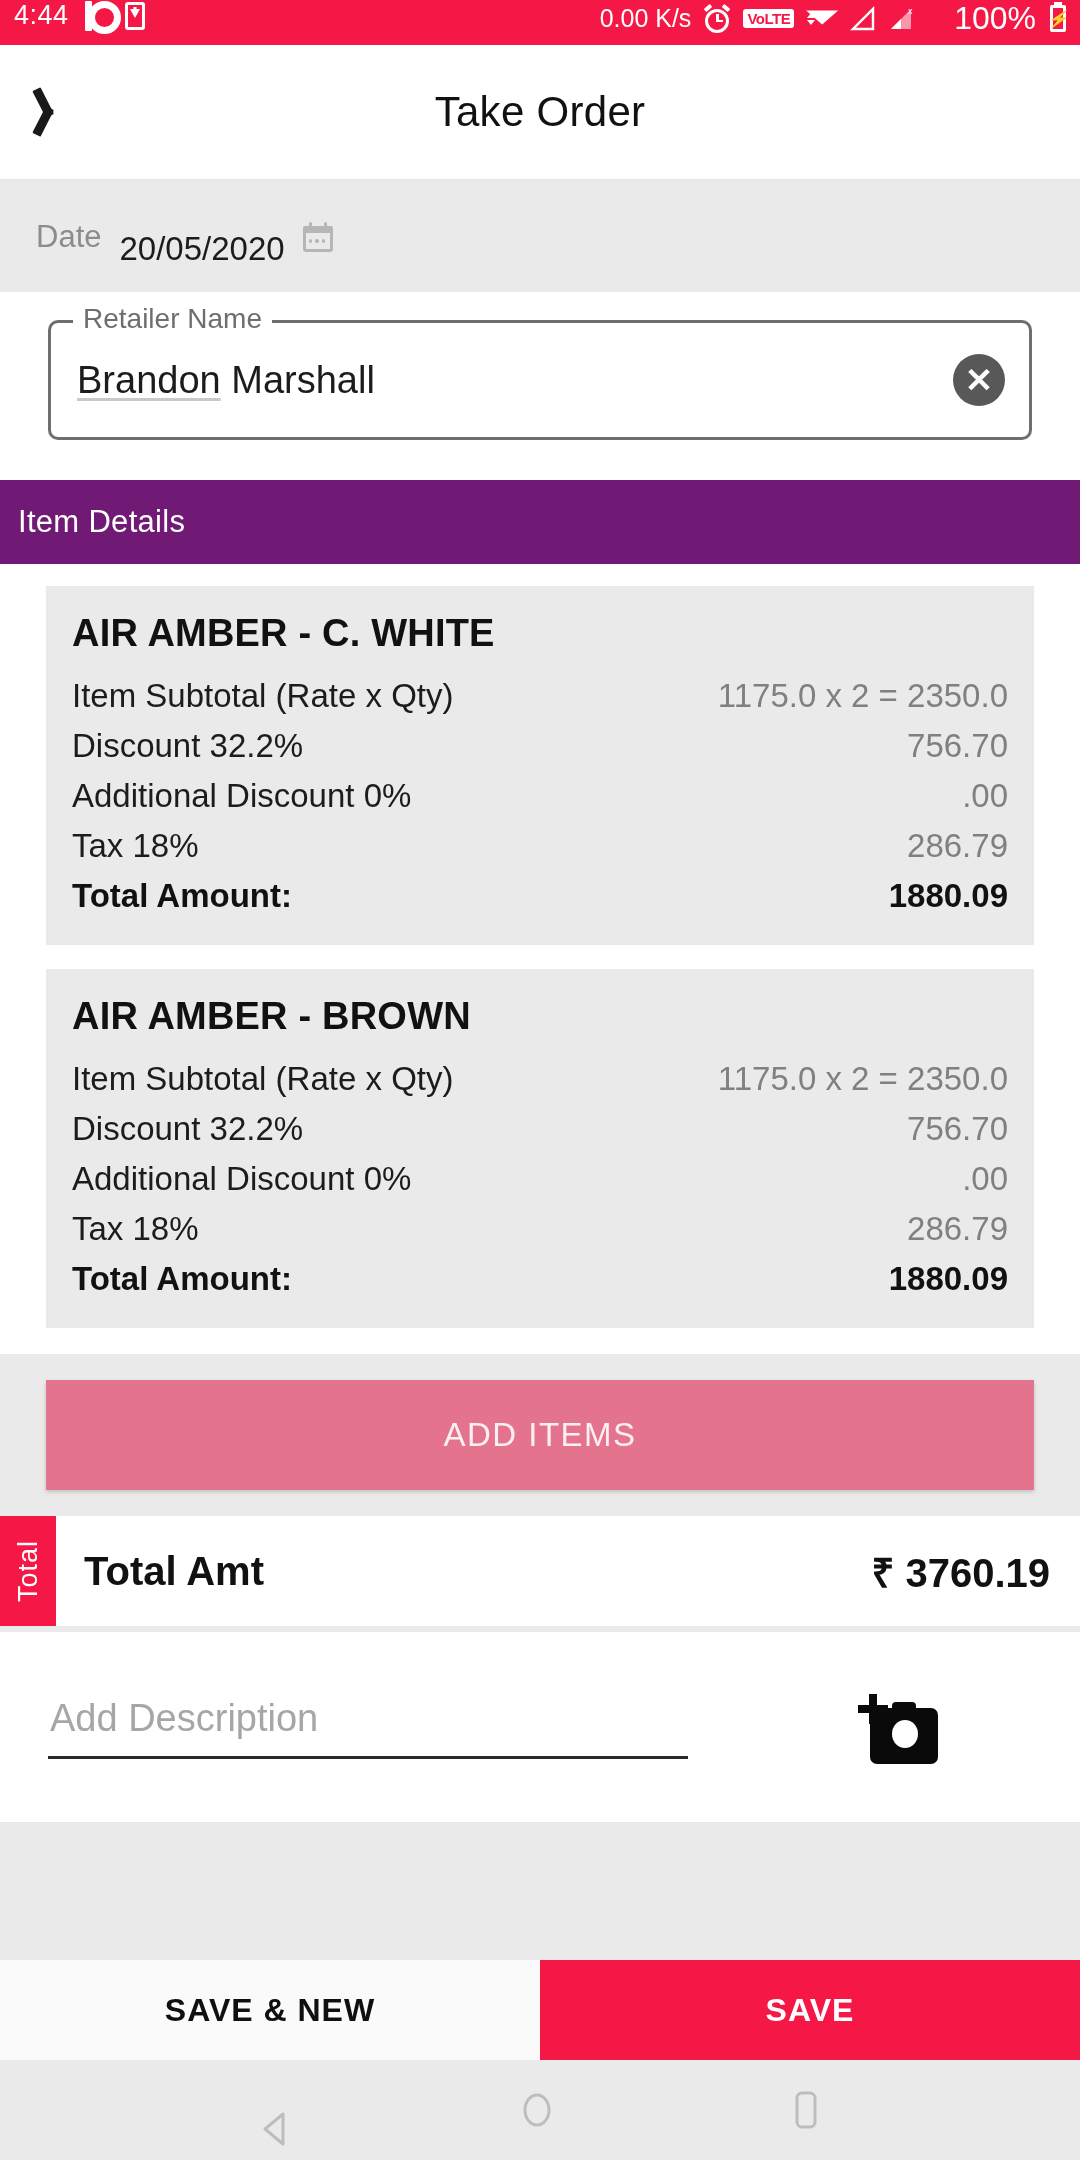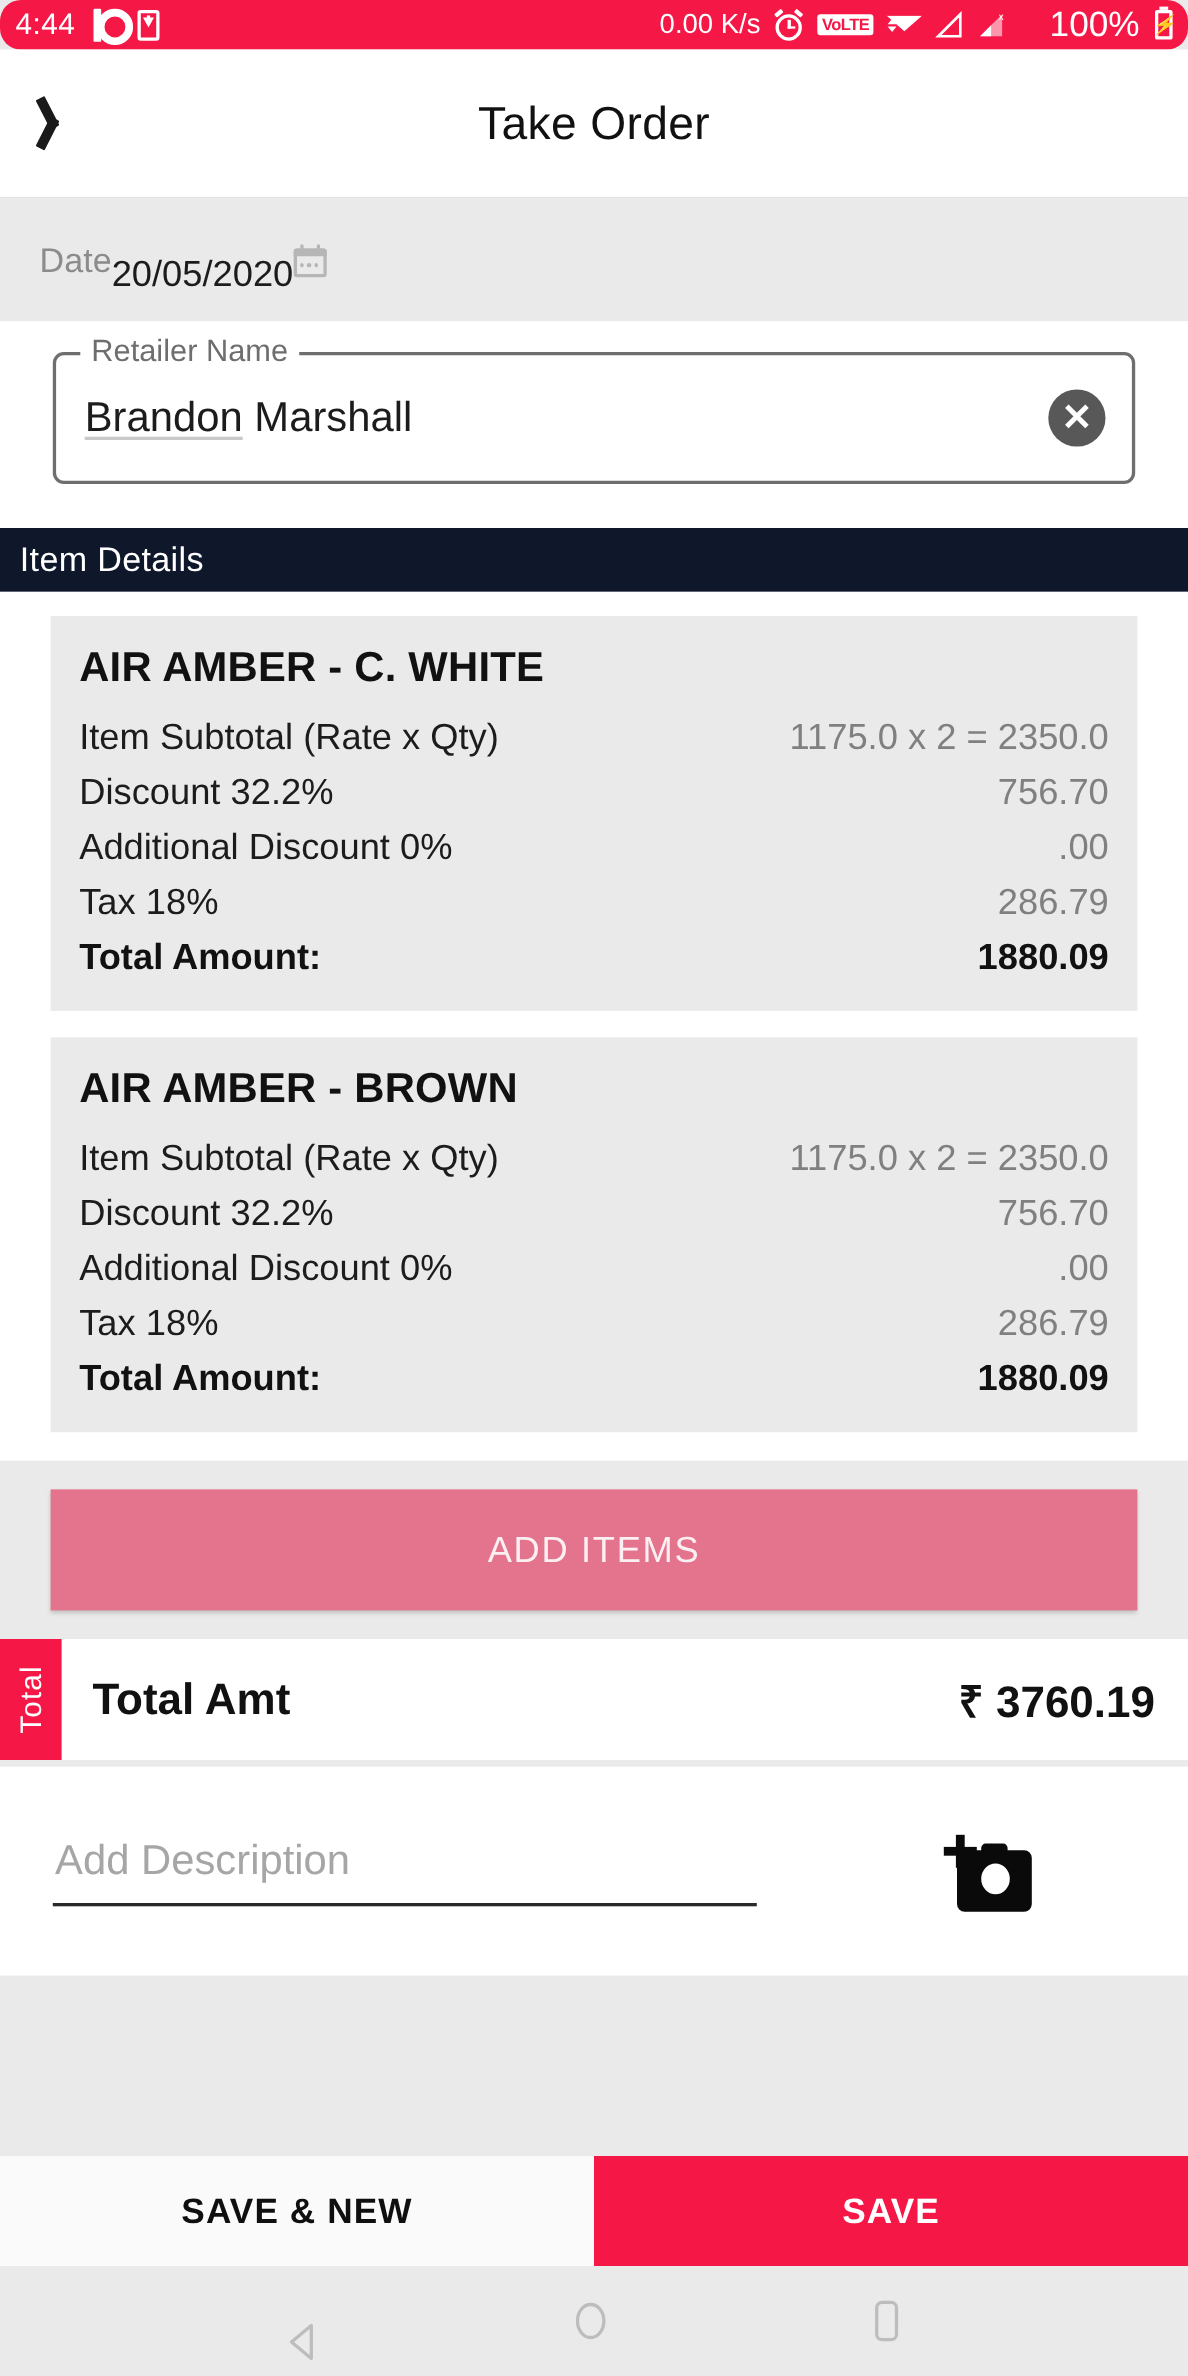--- a/index.html
+++ b/index.html
@@ -7,22 +7,22 @@
     width:1080px; height:2160px;
     font-family:"Liberation Sans", sans-serif;
     background:#EAEAEA;
     overflow:hidden;
   }
   .screen { width:1080px; height:2160px; display:flex; flex-direction:column; position:relative; }
 
   
   .statusbar{
     height:45px; background:#F51847; color:#fff;
-    display:flex; align-items:center; padding:0 14px;
-    font-size:27px; flex:0 0 45px;border-radius:19px;
+    display:flex; align-items:flex-start; padding:0 14px;
+    font-size:27px; flex:0 0 45px;
   }
   .sb-left{ display:flex; align-items:center; gap:16px; }
   .sb-right{ margin-left:auto; display:flex; align-items:center; gap:12px; }
   .sb-time{ font-size:27px; letter-spacing:.5px; }
   .sb-kbs{ font-size:25px; }
   .icon-p{
     width:24px;height:30px;position:relative;display:inline-block;
   }
   .icon-p::before{
     content:"";position:absolute;left:0;top:0;width:7px;height:30px;background:#fff;border-radius:1px;
@@ -103,21 +103,21 @@
   .back-chevron::after{ bottom:2px;height:30px;transform-origin:top left;transform:rotate(27deg); }
   .appbar-title{
     position:absolute;left:0;right:0;text-align:center;
     font-size:42px;color:#111;letter-spacing:.3px;
   }
 
   
   .body{ flex:1 1 auto; display:flex; flex-direction:column; background:#EAEAEA; overflow:hidden; }
 
   .date-row{
-    background:#EAEAEA; padding:26px 36px 24px 36px; display:flex; align-items:center; gap:0;
+    background:#EAEAEA; padding:26px 36px 24px 36px; display:flex; align-items:center; gap:18px;
   }
   .date-label{ font-size:31px; color:#8C8C8C; }
   .date-value{ font-size:33px; color:#1C1C1C;margin-top:24px; }
   .cal-icon{ width:30px;height:30px;position:relative; }
   .cal-icon .frame{
     position:absolute;left:0;top:4px;width:30px;height:26px;border:3px solid #B6B6B6;border-radius:3px;
   }
   .cal-icon .top{
     position:absolute;left:0;top:4px;width:30px;height:7px;background:#B6B6B6;border-radius:3px 3px 0 0;
   }
@@ -145,22 +145,22 @@
     text-underline-offset:5px;
   }
   .clear-btn{
     position:absolute; right:24px; top:50%; transform:translateY(-50%);
     width:52px; height:52px; border-radius:50%; background:#585858;
     display:flex; align-items:center; justify-content:center; cursor:pointer;
   }
   .clear-btn span{ color:#fff; font-size:34px; line-height:1; font-weight:bold; }
 
   .section-header{
-    background:#0f172a; color:#FFFFFF; font-size:31px;
-    padding:11px 18px; letter-spacing:.3px;
+    background:#701a75; color:#FFFFFF; font-size:31px;
+    padding:24px 18px; letter-spacing:.3px;
   }
 
   .items-wrap{ background:#fff; padding:22px 46px 26px 46px; }
   .item-card{
     background:#EAEAEA; padding:26px 26px 24px 26px; margin-bottom:24px;
   }
   .item-card:last-child{ margin-bottom:0; }
   .item-title{ font-size:38px; font-weight:bold; color:#111; margin-bottom:16px; letter-spacing:.2px; }
   .item-row{ display:flex; justify-content:space-between; align-items:baseline; padding:6px 0; }
   .item-row .lbl{ font-size:33px; color:#1C1C1C; }

